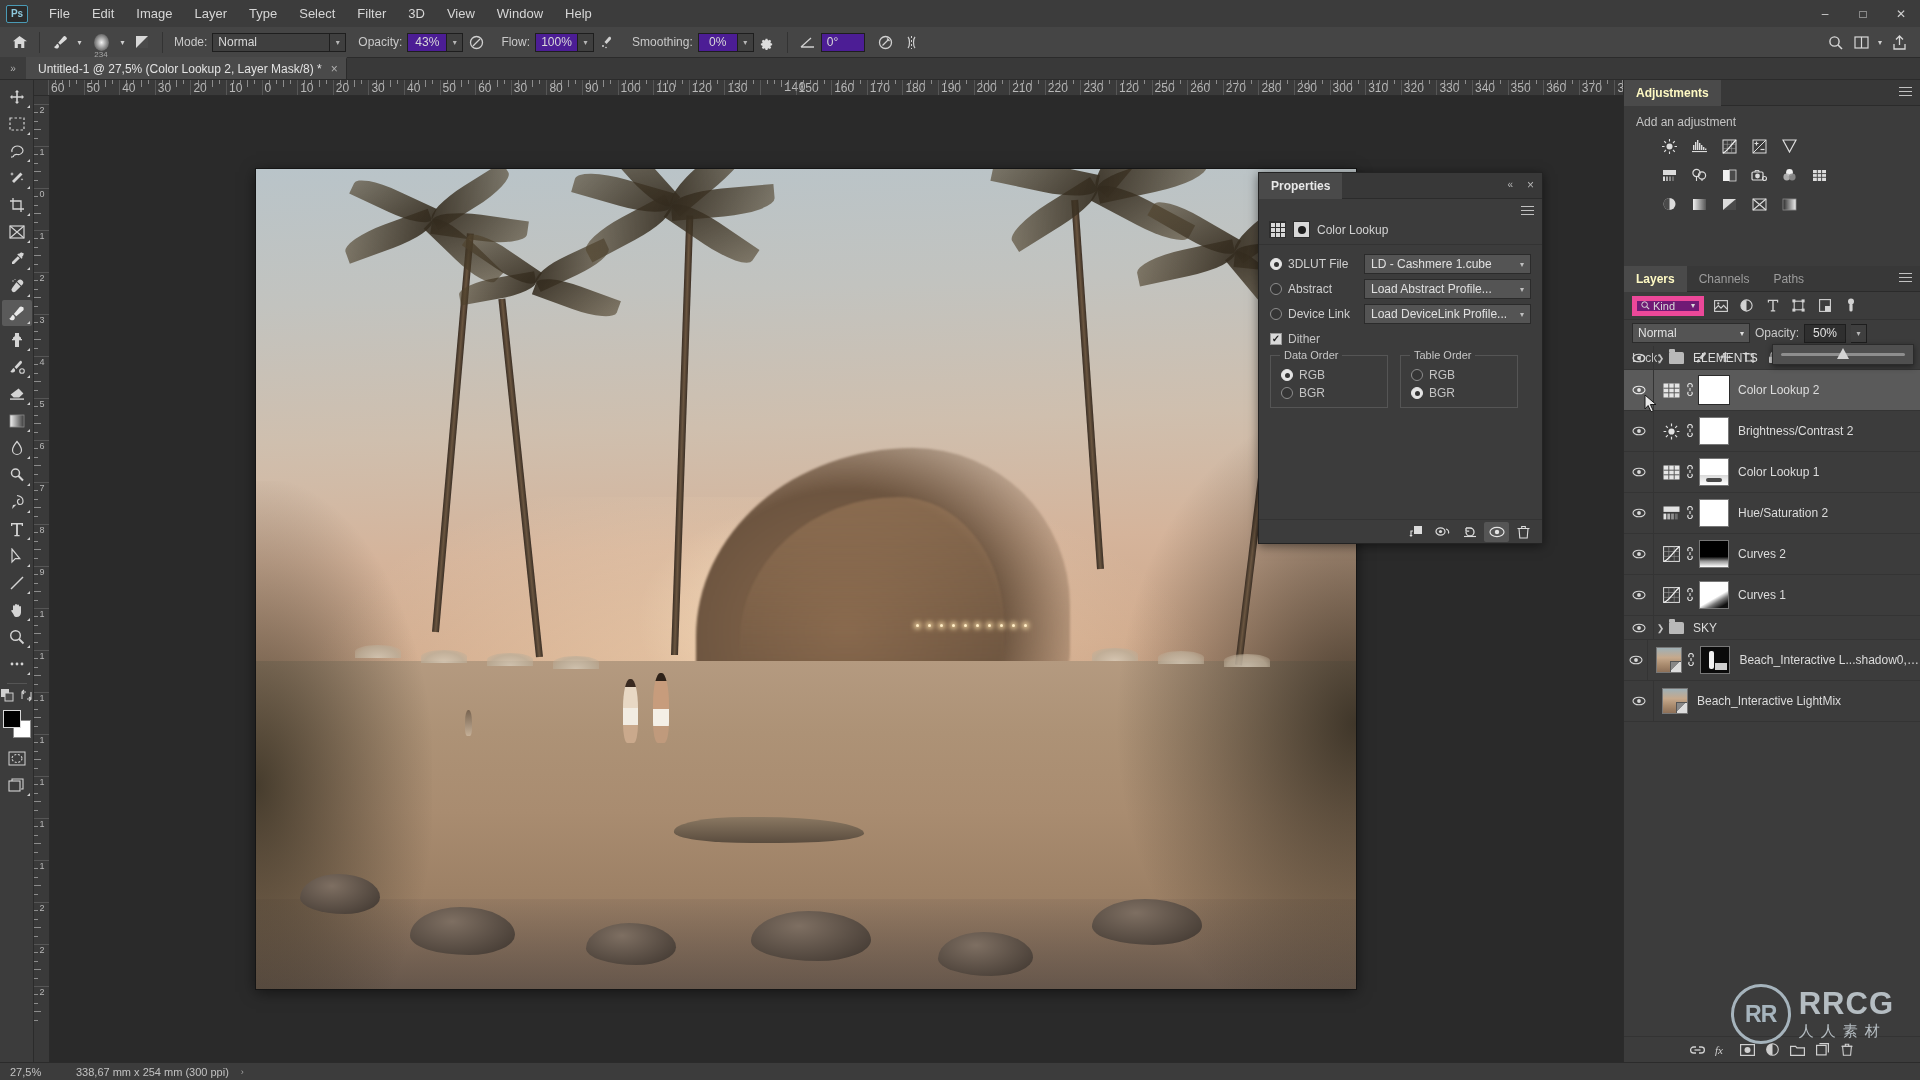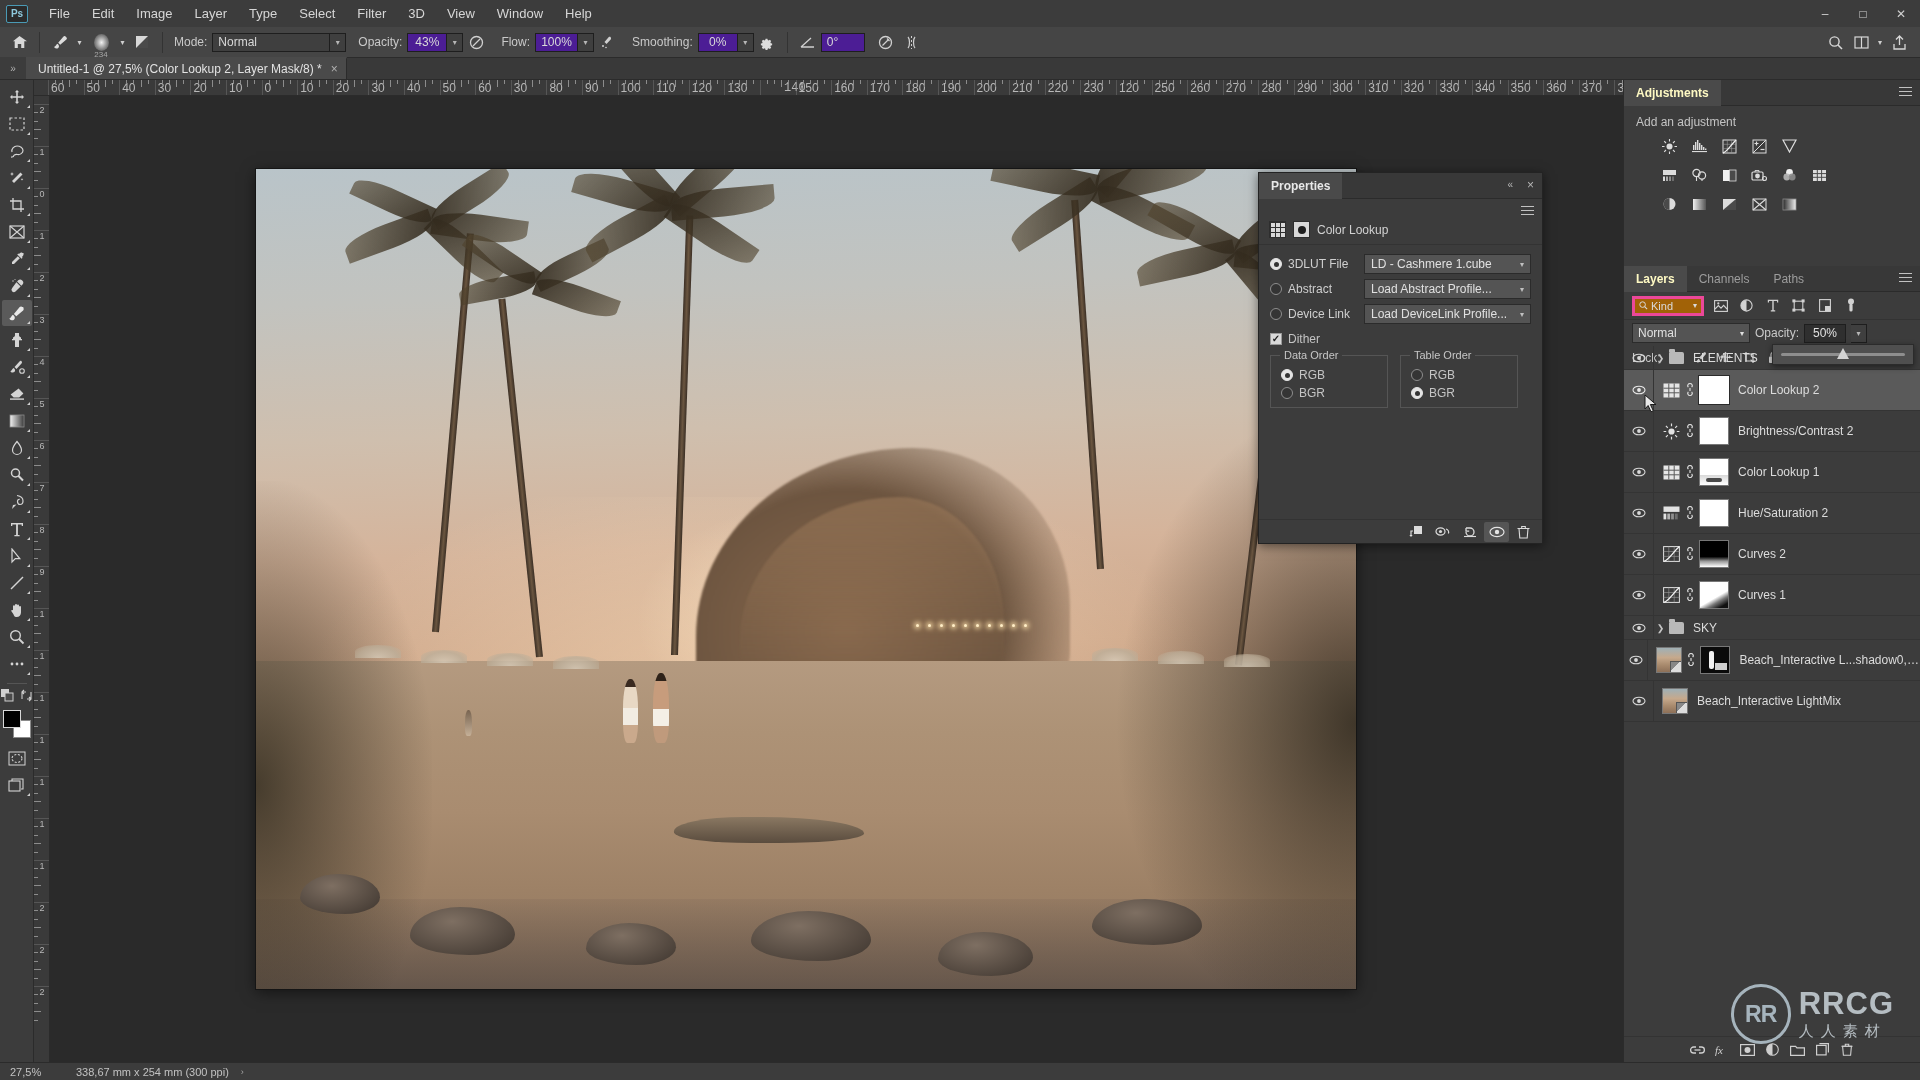--- a/index.html
+++ b/index.html
@@ -285,21 +285,21 @@
     color:#d6d6d6;
   }
 
   
   .layers { position:absolute; left:0; top:186px; right:0; bottom:0; background:#3c3c3c; }
   .filter-row {
     height:28px; display:flex; align-items:center; padding:0 8px; gap:7px;
     border-bottom:1px solid #333;
   }
   .kind-sel {
-    width:72px; height:20px; background:#a16207; border:3px solid #ec4899;
+    width:72px; height:20px; background:#701a75; border:5px solid #ec4899;
     display:flex; align-items:center; padding:0 4px; gap:4px; font-size:11px; color:#dadada;
     justify-content:space-between;
   }
   .fico { width:19px; height:19px; display:flex; align-items:center; justify-content:center; color:#d2d2d2; }
   .blend-row {
     height:26px; display:flex; align-items:center; padding:0 8px; gap:5px; position:relative;
   }
   .blend-sel {
     width:118px; height:20px; background:#545454; border:1px solid #2b2b2b;
     display:flex; align-items:center; justify-content:space-between; padding:0 5px;

